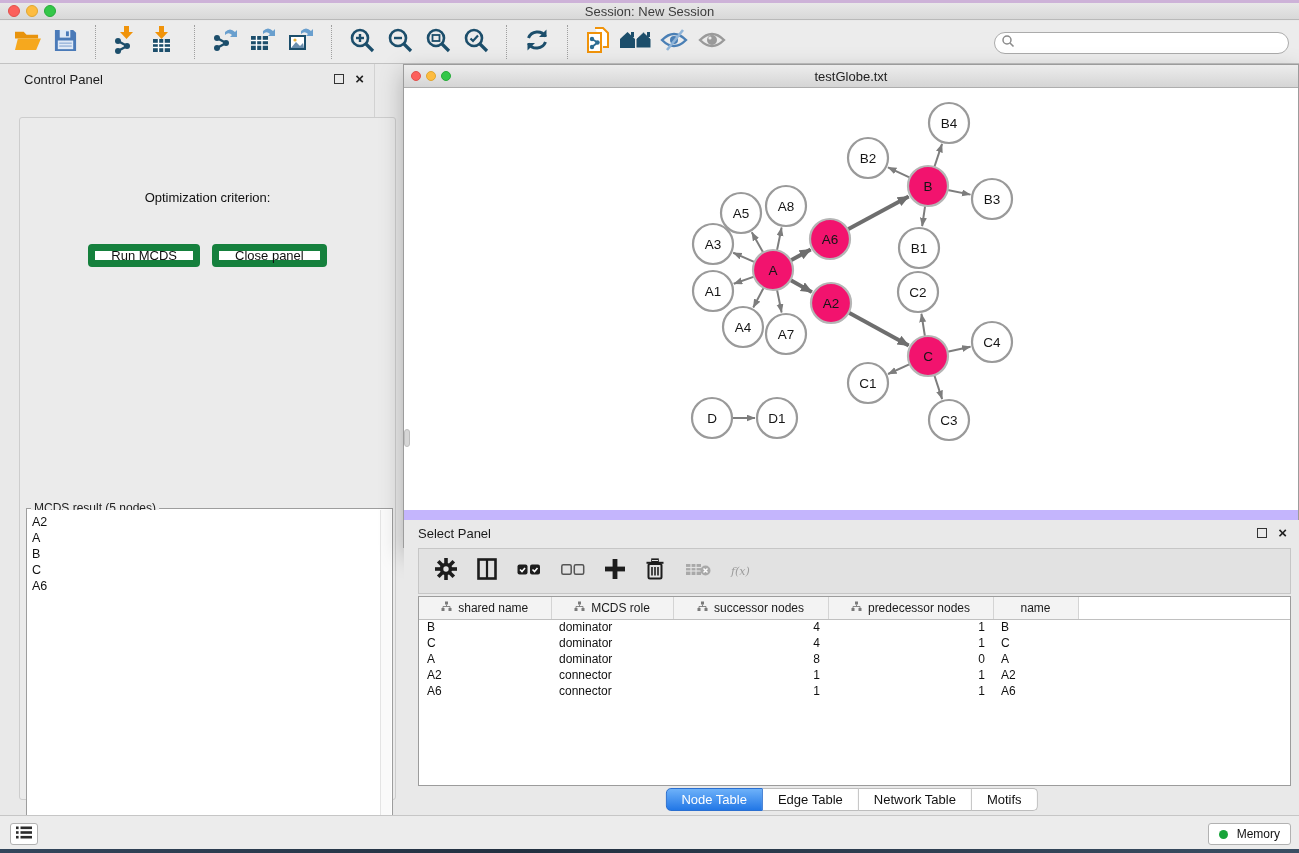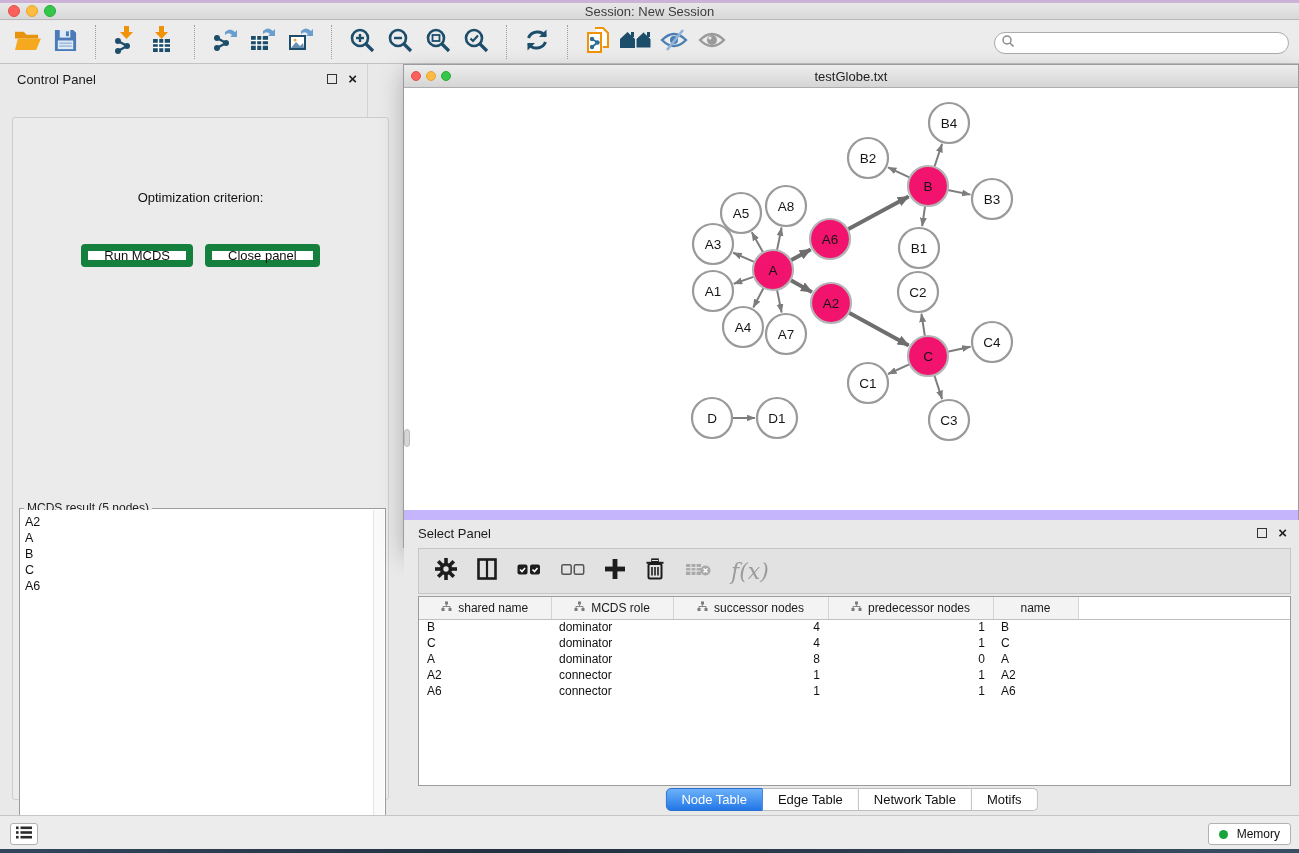--- a/index.html
+++ b/index.html
@@ -21,21 +21,21 @@
   .toolbar { position:absolute; left:0; top:21px; width:1299px; height:43px; background:#ececec;
     border-bottom:1px solid #c2c2c2; display:flex; align-items:center; }
   .tbgroup { display:flex; align-items:center; height:36px; padding:0 8px; }
   .tbsep { width:1px; height:34px; border-left:1px dotted #9f9f9f; margin:0 3px; }
   .tbbtn { width:38px; height:34px; display:flex; align-items:center; justify-content:center; }
   .searchwrap { position:absolute; right:10px; top:11px; width:295px; height:22px; background:#fff;
     border:1px solid #ababab; border-radius:11px; display:flex; align-items:center; padding-left:6px; }
   .searchwrap input { border:none; outline:none; flex:1; height:18px; font-size:12px; background:transparent; }
 
   
-  .control-panel { position:absolute; left:4px; top:64px; width:364px; height:751px; background:#e9e9e9; border-right:1px solid #d2d2d2; }
+  .control-panel { position:absolute; left:11px; top:64px; width:364px; height:751px; background:#e9e9e9; border-right:1px solid #d2d2d2; }
   .panelhead { position:absolute; left:0; top:6px; width:100%; height:20px; }
   .panelhead .ptitle { position:absolute; left:13px; top:2px; font-size:13px; color:#1b1b1b; }
   .float-box { position:absolute; width:10px; height:10px; border:1.5px solid #333; top:4px; }
   .close-x { position:absolute; top:0px; font-size:15px; font-weight:bold; color:#222; line-height:18px; }
   .cp-float { right:30px; } .cp-close { right:10px; }
 
   .seg-tabs { display:flex; position:absolute; }
   .cp-tabs { top:31px; left:50%; transform:translateX(-50%); }
   .seg-tab { height:23px; background:#fff; border:1px solid #bdbdbd; border-left:none; font-size:13px;
     display:flex; align-items:center; justify-content:center; padding:0 15px; color:#111; cursor:default; }
@@ -76,21 +76,21 @@
   .resize-grip { position:absolute; right:1px; bottom:11px; width:13px; height:13px; }
 
   
   .table-panel { position:absolute; left:404px; top:520px; width:895px; height:295px; background:#e9e9e9; }
   .tp-head { position:absolute; left:0; top:2px; width:100%; height:20px; }
   .tp-head .ptitle { position:absolute; left:14px; top:4px; font-size:13px; color:#1b1b1b; }
   .tp-float { right:32px; top:6px; } .tp-close { right:12px; top:2px; }
   .tp-toolbar { position:absolute; left:14px; top:28px; width:873px; height:46px; background:#e2e2e2;
     border:1px solid #c6c6c6; display:flex; align-items:center; gap:20px; padding-left:16px; }
   .tpbtn { display:flex; align-items:center; justify-content:center; }
-  .fx-label { font-family:"DejaVu Serif","Liberation Serif",serif; font-style:italic; font-size:22px; color:#9b9b9b; }
+  .fx-label { font-family:"DejaVu Serif","Liberation Serif",serif; font-style:italic; font-size:11px; color:#9b9b9b; }
 
   .tp-table { position:absolute; left:14px; top:76px; width:873px; height:190px; background:#fff; border:1px solid #9c9c9c; overflow:hidden; }
   table.grid { border-collapse:collapse; width:100%; table-layout:fixed; }
   table.grid th { height:22px; background:#f3f3f3; border-bottom:1px solid #c0c0c0; border-right:1px solid #d4d4d4;
     font-size:12px; font-weight:normal; color:#1b1b1b; text-align:center; vertical-align:middle; }
   table.grid th .hwrap { display:flex; align-items:center; justify-content:center; gap:6px; }
   table.grid td { height:16px; font-size:12px; color:#111; border:none; padding:0 8px; white-space:nowrap; overflow:hidden; }
   td.num { text-align:right; padding-right:14px; }
   col.c1 { width:132px; } col.c2 { width:122px; } col.c3 { width:155px; } col.c4 { width:165px; } col.c5 { width:85px; } col.c6 { width:auto; }
 

